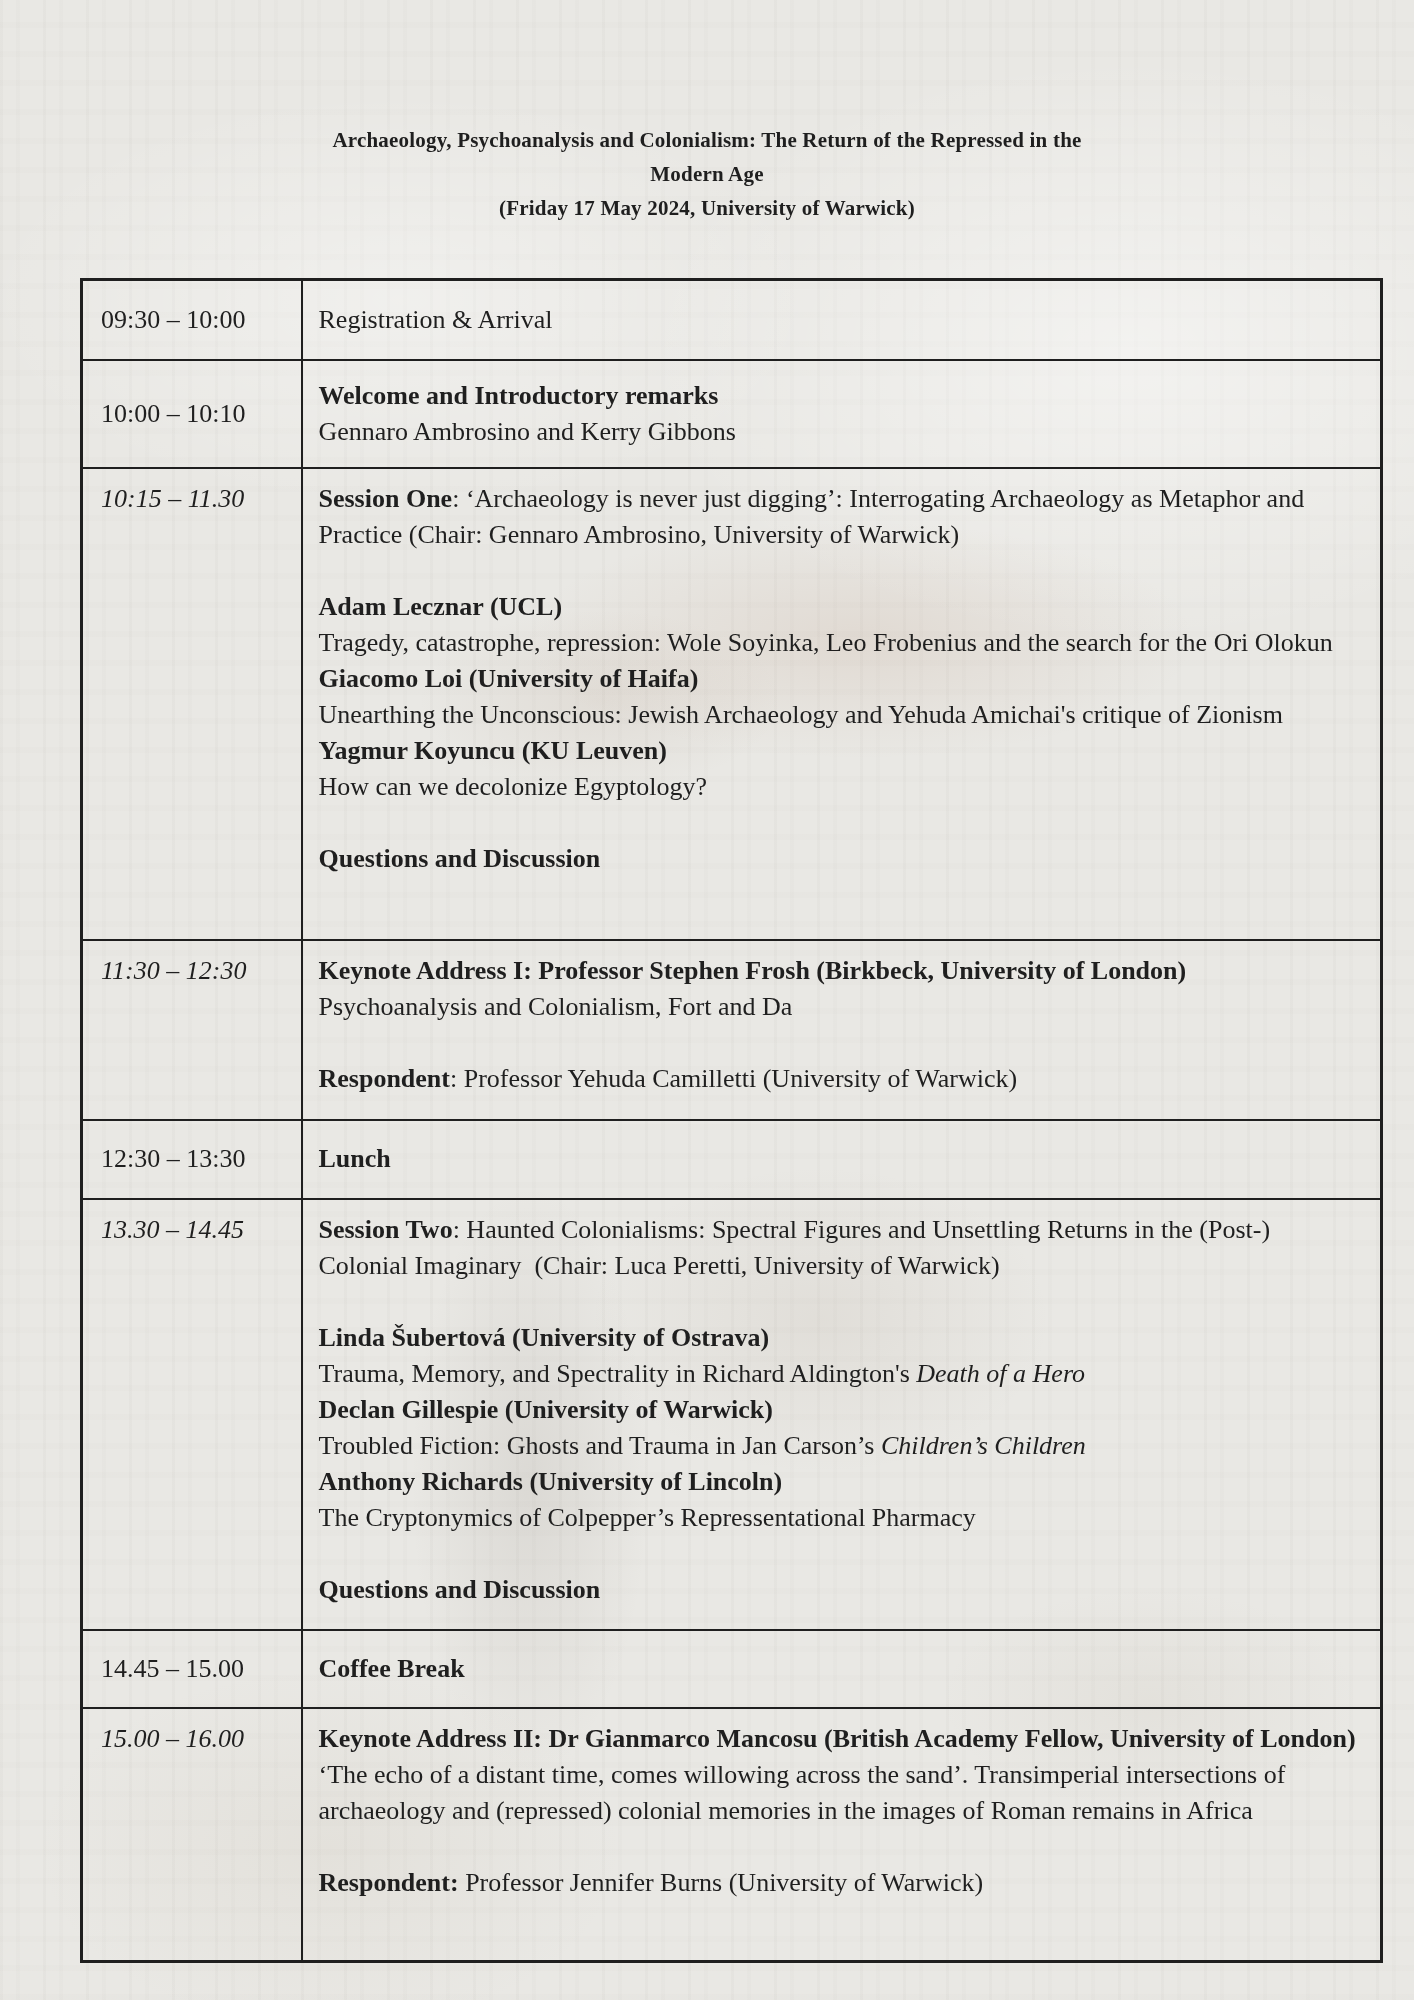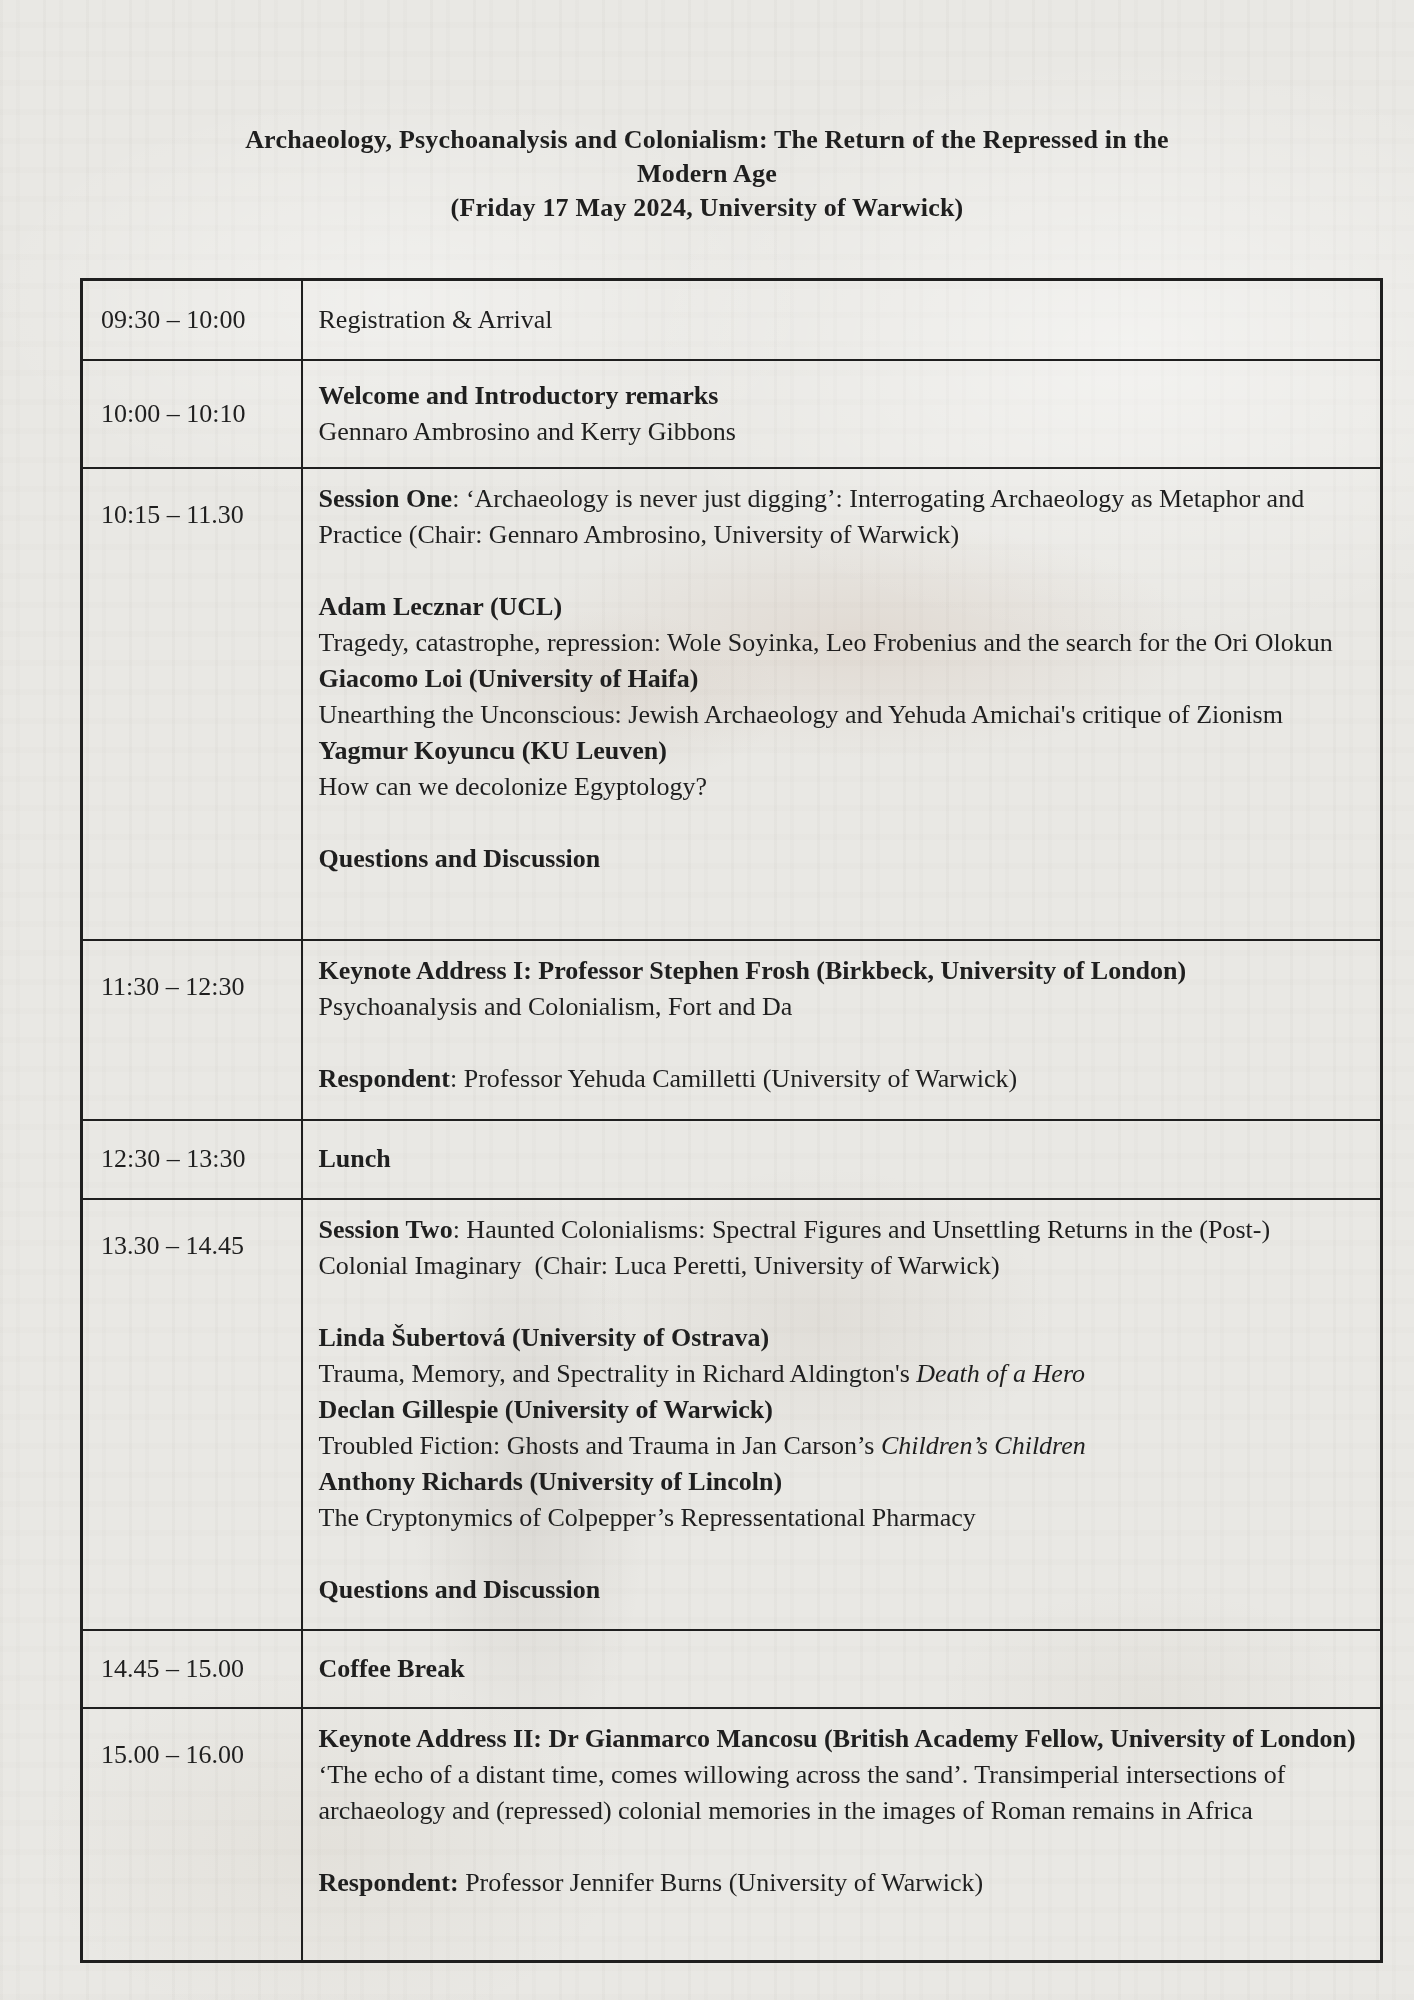--- a/index.html
+++ b/index.html
@@ -33,21 +33,21 @@
     overflow: hidden;
   }
 
   .title-block {
     position: absolute;
     top: 123px;
     left: 0;
     right: 0;
     text-align: center;
     font-weight: bold;
-    font-size: 26px;
+    font-size: 21px;
     line-height: 34px;
     letter-spacing: 0.2px;
   }
 
   table.schedule {
     position: absolute;
     left: 80px;
     top: 278px;
     width: 1300px;
     border-collapse: collapse;
@@ -58,21 +58,21 @@
     border: 2px solid #1f1f1f;
     font-size: 26px;
     line-height: 36px;
     background: transparent;
     vertical-align: middle;
   }
   .time-cell  { padding: 8px 6px 8px 18px; }
   .content-cell { padding: 8px 22px 8px 16px; }
 
   tr.kind-session td { vertical-align: top; }
-  tr.kind-session .time-cell { padding-top: 28px; }
+  tr.kind-session .time-cell { padding-top: 12px; font-style: italic; }
   tr.kind-session .content-cell { padding-top: 12px; padding-bottom: 14px; }
   tr.kind-break .content-cell { }
 
   
   table.schedule tr:nth-child(1) { height: 80px;  }
   table.schedule tr:nth-child(2) { height: 108px; }
   table.schedule tr:nth-child(3) { height: 472px; }
   table.schedule tr:nth-child(4) { height: 180px; }
   table.schedule tr:nth-child(5) { height: 79px;  }
   table.schedule tr:nth-child(6) { height: 431px; }

